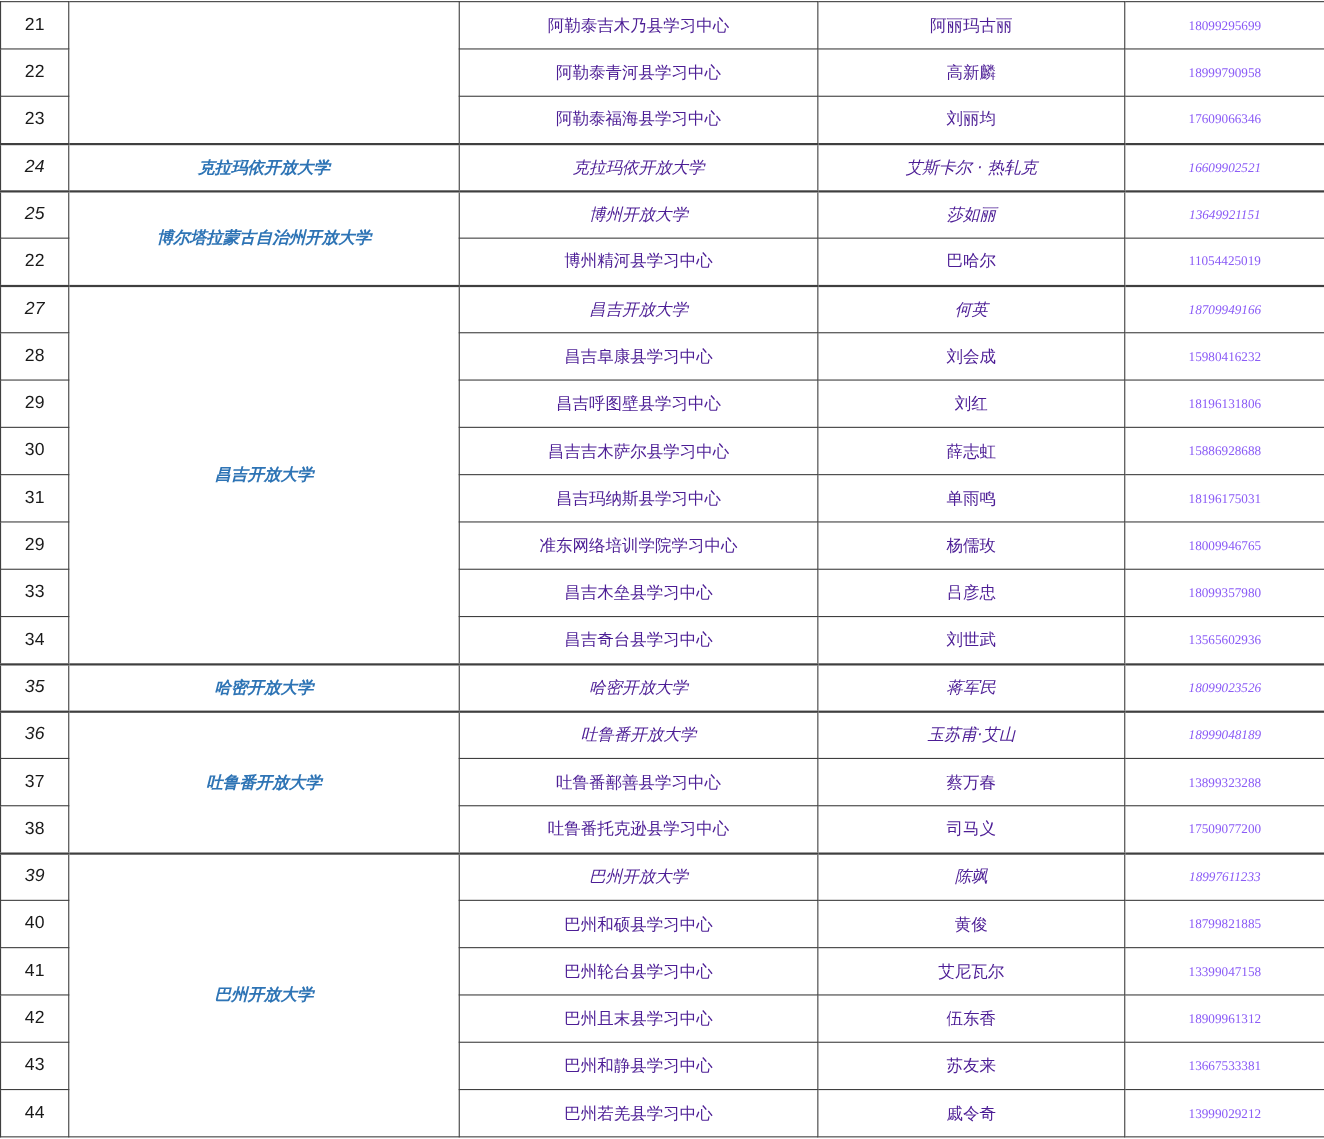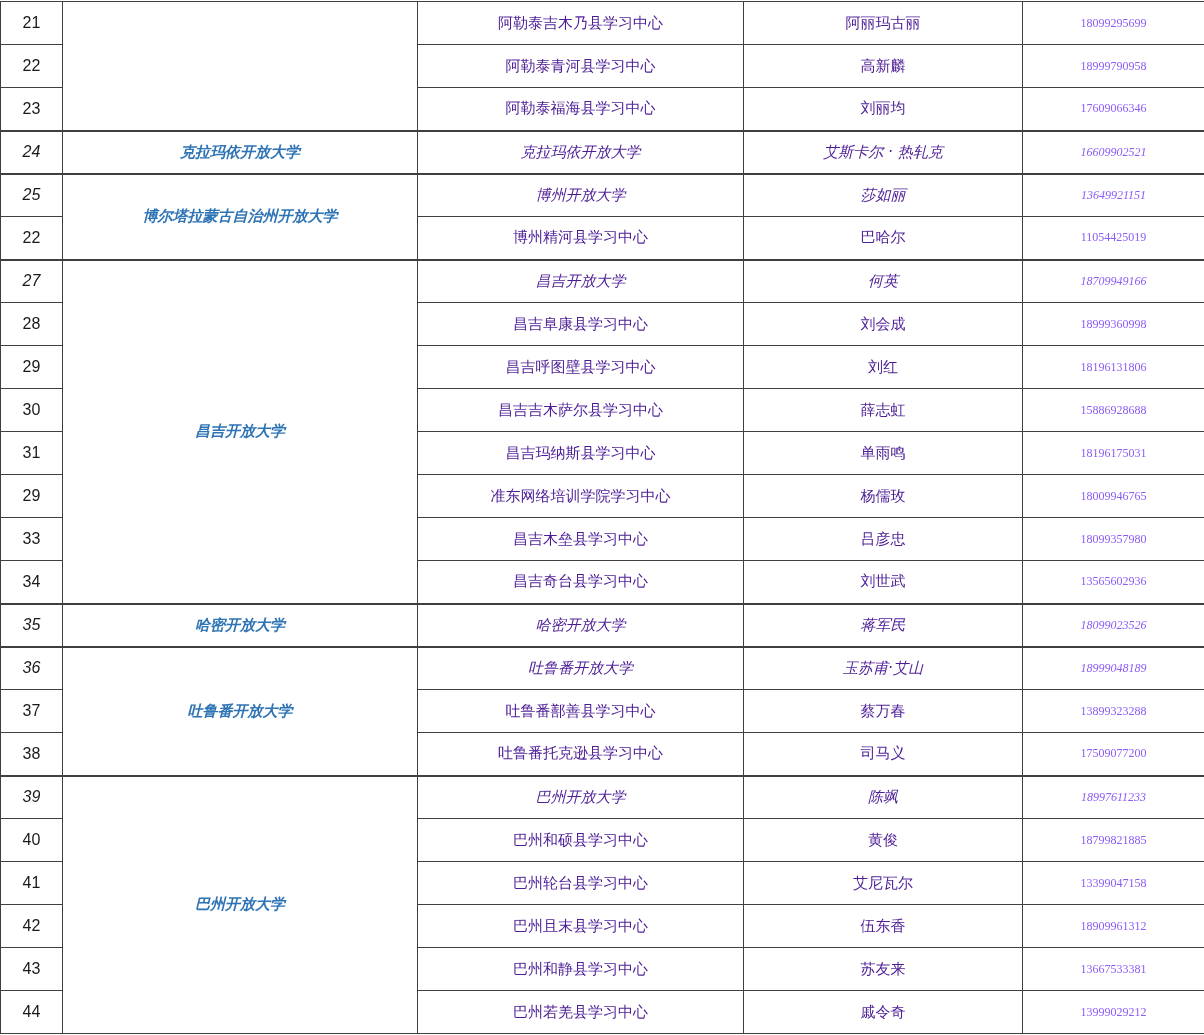--- a/index.html
+++ b/index.html
@@ -105,21 +105,21 @@
         <td class="num-cell">27</td>
         <td class="univ-cell" rowspan="8">昌吉开放大学</td>
         <td class="center-cell">昌吉开放大学</td>
         <td class="contact-cell">何英</td>
         <td class="phone-cell">18709949166</td>
       </tr>
       <tr>
         <td class="num-cell">28</td>
         <td class="center-cell">昌吉阜康县学习中心</td>
         <td class="contact-cell">刘会成</td>
-        <td class="phone-cell">18999360998</td>
+        <td class="phone-cell">15980416232</td>
       </tr>
       <tr>
         <td class="num-cell">29</td>
         <td class="center-cell">昌吉呼图壁县学习中心</td>
         <td class="contact-cell">刘红</td>
         <td class="phone-cell">18196131806</td>
       </tr>
       <tr>
         <td class="num-cell">30</td>
         <td class="center-cell">昌吉吉木萨尔县学习中心</td>

